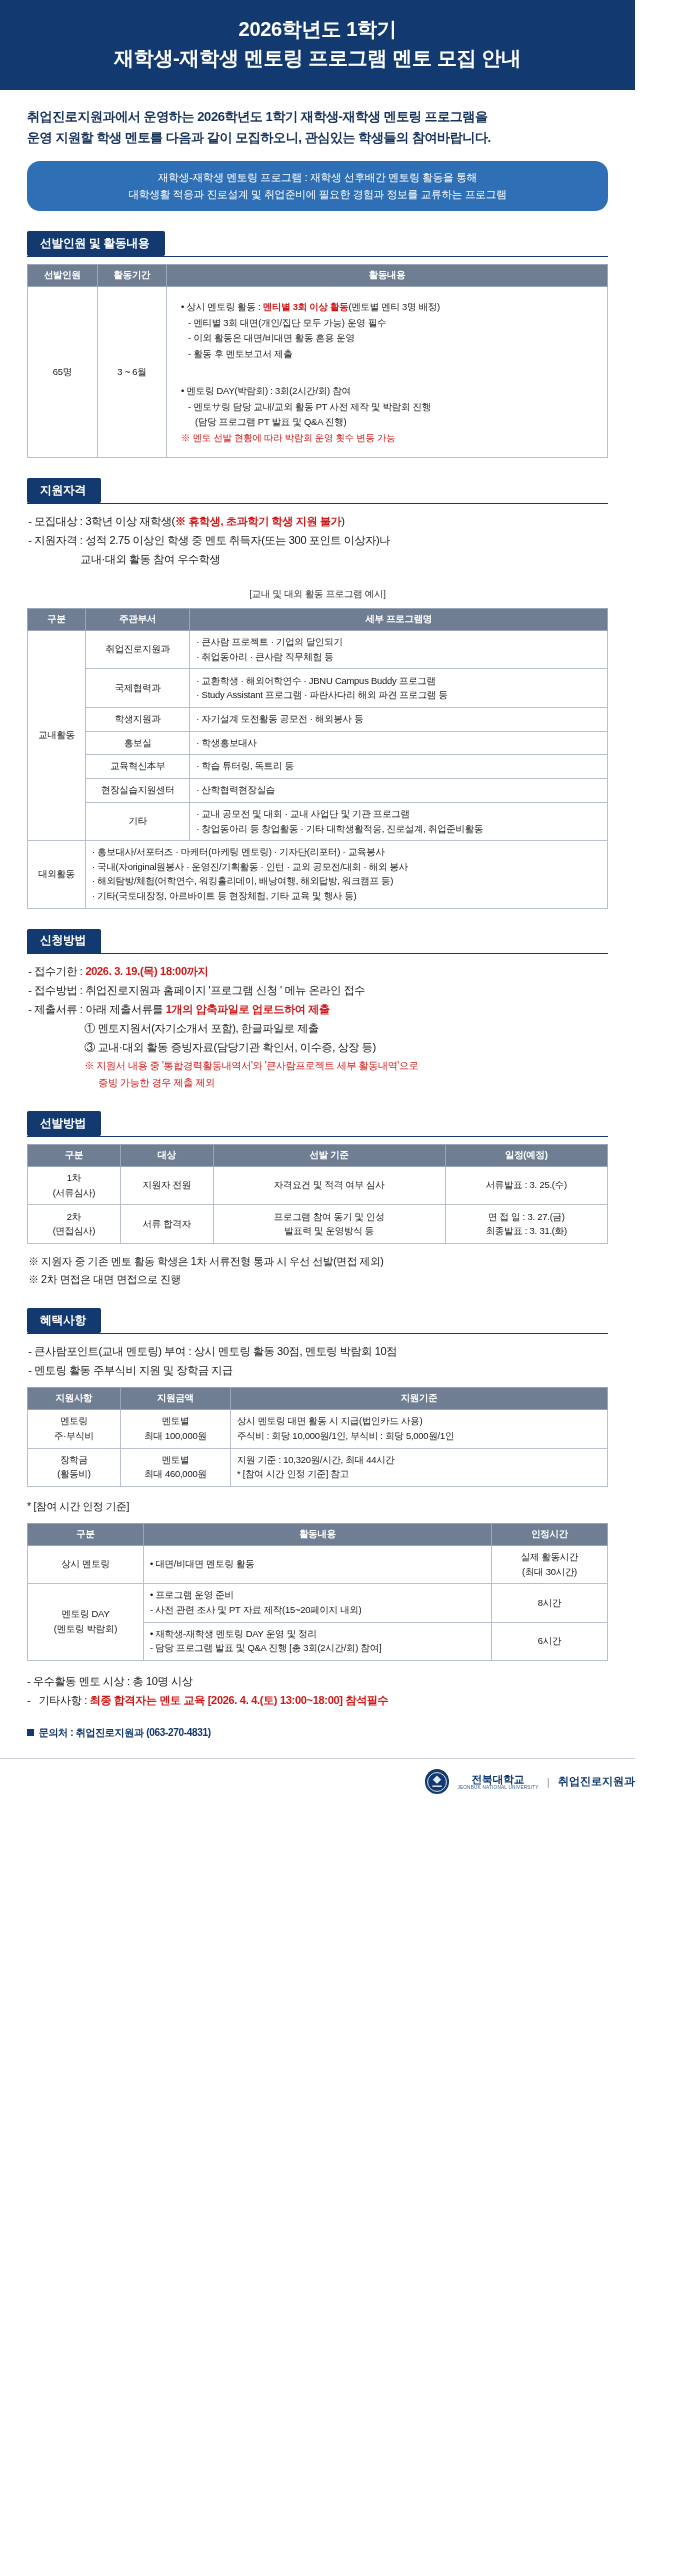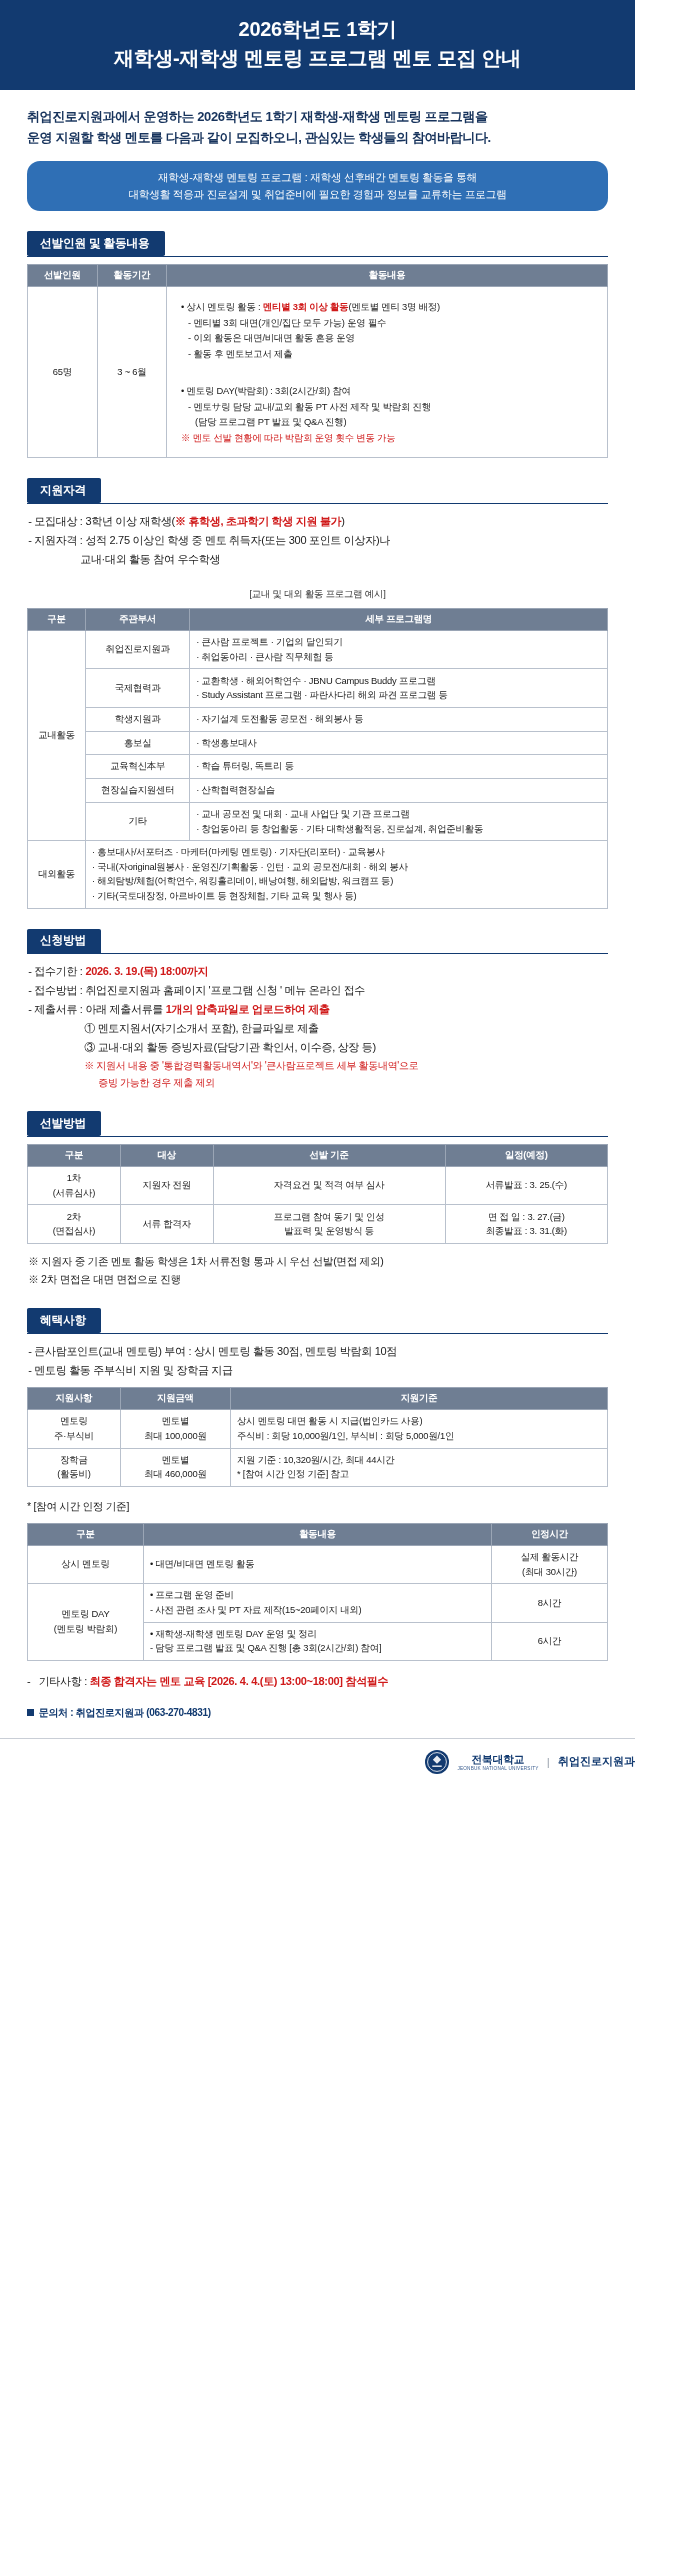--- a/index.html
+++ b/index.html
@@ -450,20 +450,21 @@
             <td style="white-space:pre-line">• 재학생-재학생 멘토링 DAY 운영 및 정리
 - 담당 프로그램 발표 및 Q&amp;A 진행 [총 3회(2시간/회) 참여]</td>
             <td class="ctr">6시간</td>
           </tr>
         </tbody>
       </table>
     </div>
   </div>
 
   <div class="foot-note">
+    <div>-   우수활동 멘토 시상 : 총 10명 시상</div>
     <div>-&nbsp;&nbsp; 기타사항 : <span class="redb">최종 합격자는 멘토 교육 [2026. 4. 4.(토) 13:00~18:00] 참석필수</span></div>
   </div>
 
   <div class="contact">
     <span class="sq"></span><span>문의처 : 취업진로지원과 (063-270-4831)</span>
   </div>
 
   <div class="logobar">
     <div class="logomark">
       <svg width="20" height="20" viewBox="0 0 34 34" aria-hidden="true">

